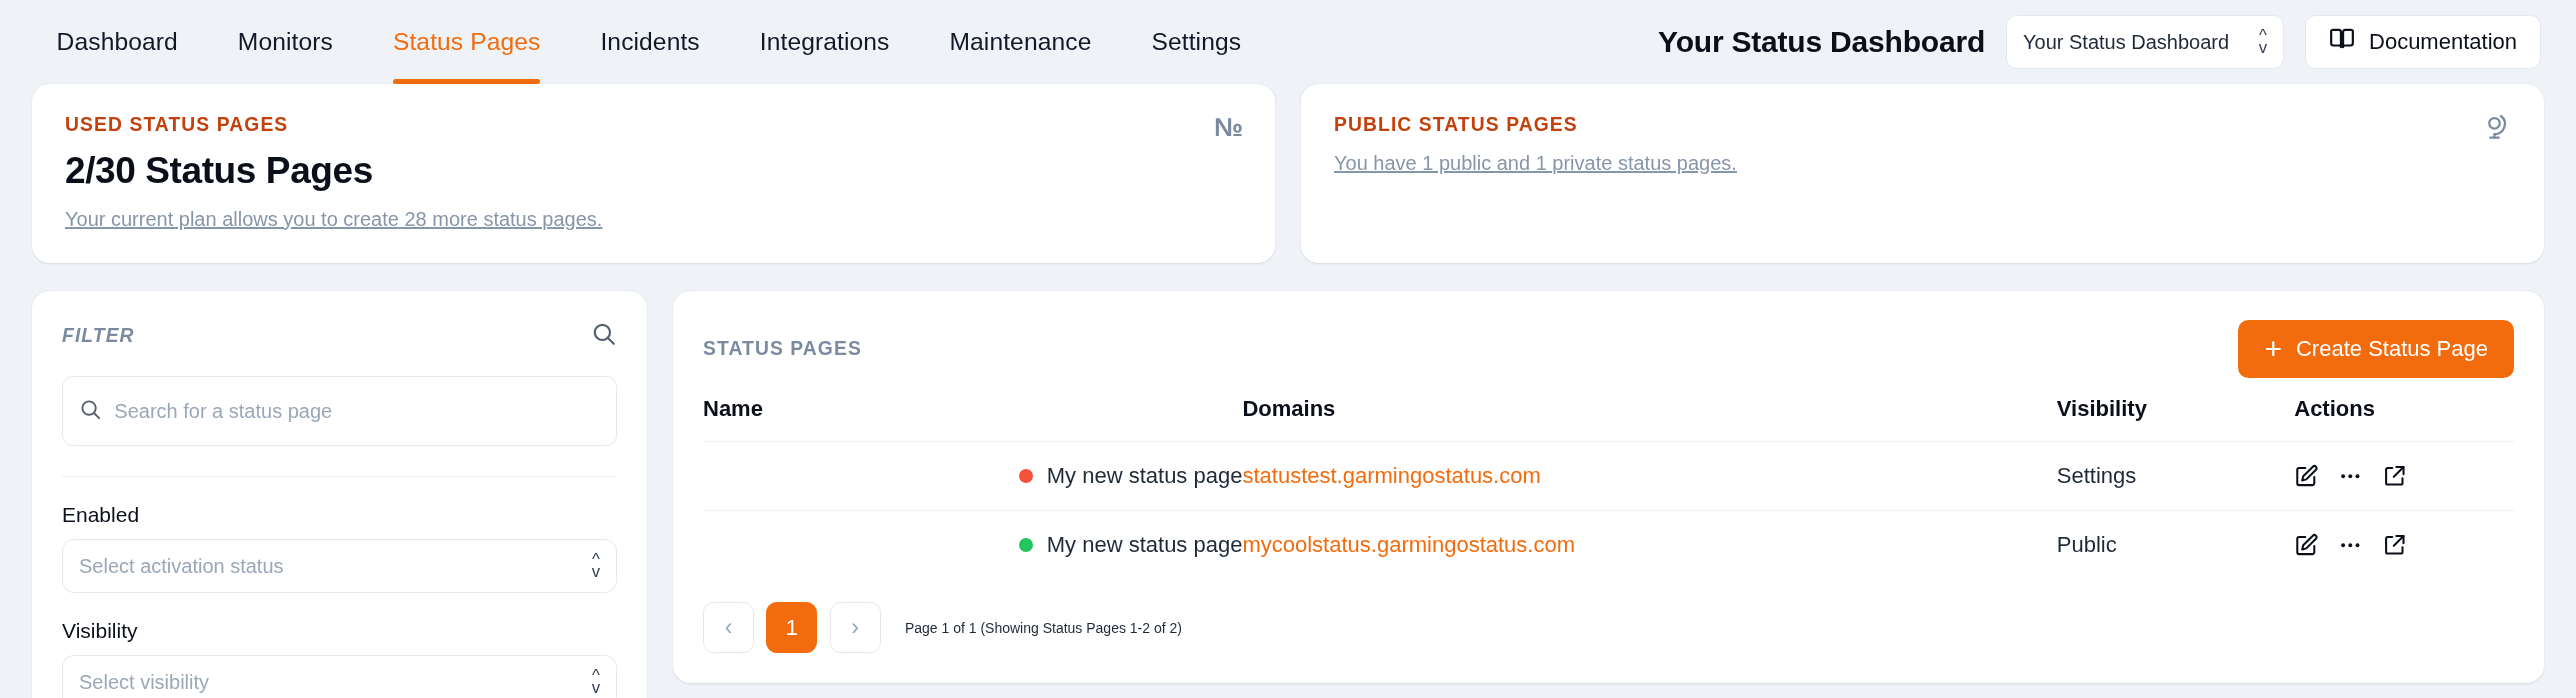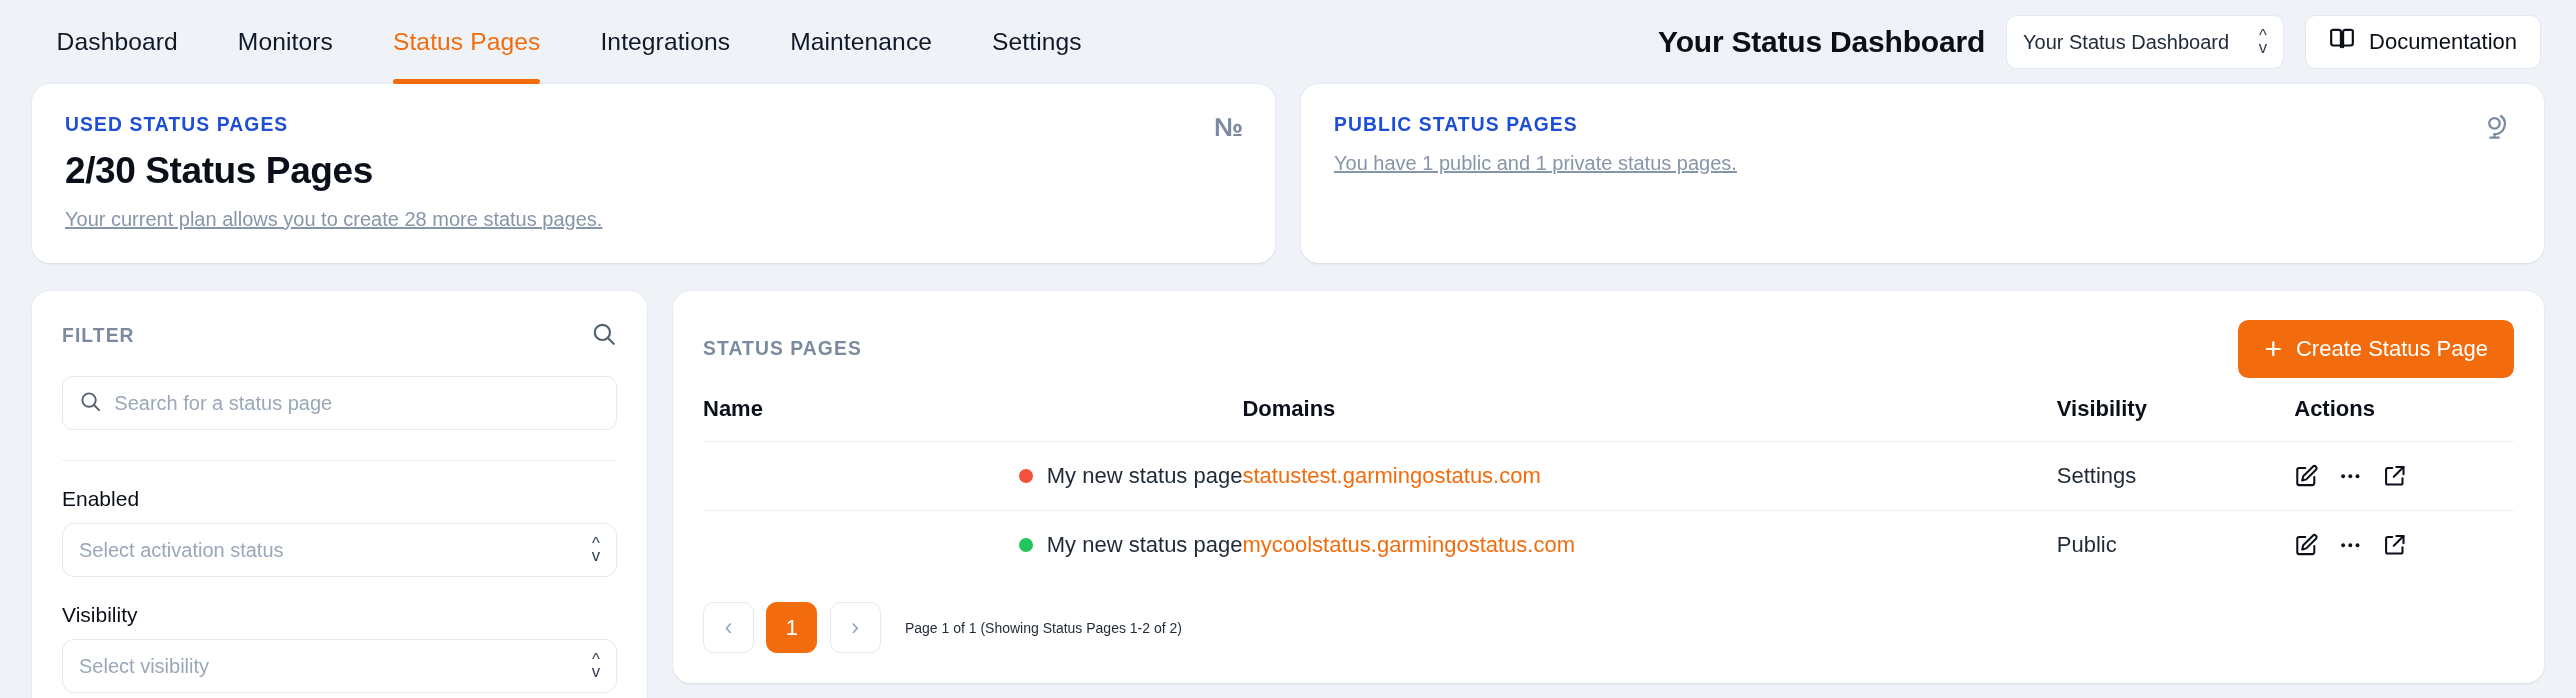--- a/index.html
+++ b/index.html
@@ -118,21 +118,21 @@
   .stat-card {
     flex: 1;
     padding: 30px 33px 32px 33px;
     position: relative;
     min-height: 160px;
   }
   .stat-label {
     font-size: 19.3px;
     font-weight: 700;
     letter-spacing: 1.1px;
-    color: #1d4ed8;
+    color: #c2410c;
     text-transform: uppercase;
   }
   .stat-value {
     margin-top: 14px;
     font-size: 37px;
     font-weight: 700;
     color: #0b0f19;
     letter-spacing: -0.4px;
   }
   .stat-desc {
@@ -164,31 +164,32 @@
   
   .filter-card {
     width: 615px;
     flex: 0 0 615px;
     padding: 30px 30px 39px 30px;
   }
   .filter-head {
     display: flex;
     align-items: center;
     justify-content: space-between;
+    font-style: italic;
   }
   .filter-title {
     font-size: 19.3px;
     font-weight: 700;
     letter-spacing: 1.1px;
     color: #7c8aa0;
     text-transform: uppercase;
   }
   .search-box {
     margin-top: 26px;
-    height: 54px;
+    height: 70px;
     border: 0.9px solid #e4e9f0;
     border-radius: 10.5px;
     display: flex;
     align-items: center;
     gap: 12.3px;
     padding: 0 16px;
   }
   .search-box input {
     border: 0;
     outline: 0;
@@ -323,20 +324,23 @@
 <div class="topbar">
   <nav class="nav">
     <div class="nav-item">
         <span>Dashboard</span>
       </div>
     <div class="nav-item">
         <span>Monitors</span>
       </div>
     <div class="nav-item active">
         <span>Status Pages</span>
+      </div>
+    <div class="nav-item">
+        <span>Incidents</span>
       </div>
     <div class="nav-item">
         <span>Integrations</span>
       </div>
     <div class="nav-item">
         <span>Maintenance</span>
       </div>
     <div class="nav-item">
         <span>Settings</span>
       </div>

